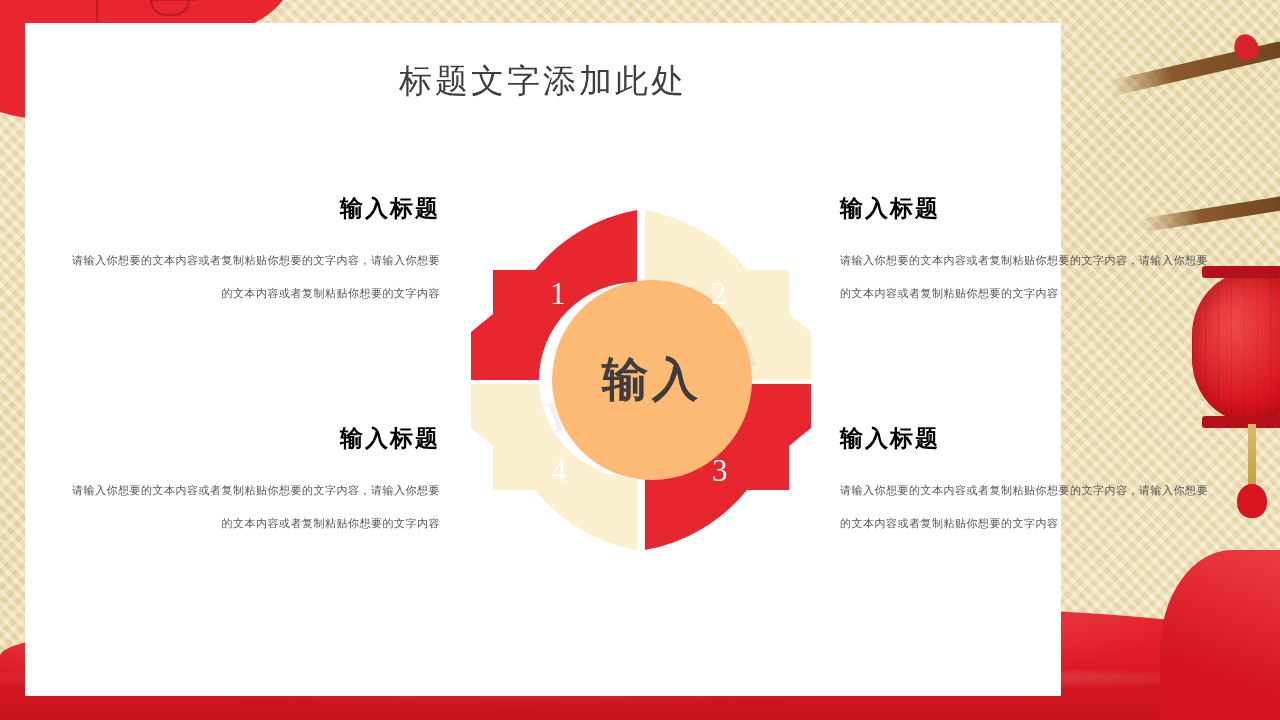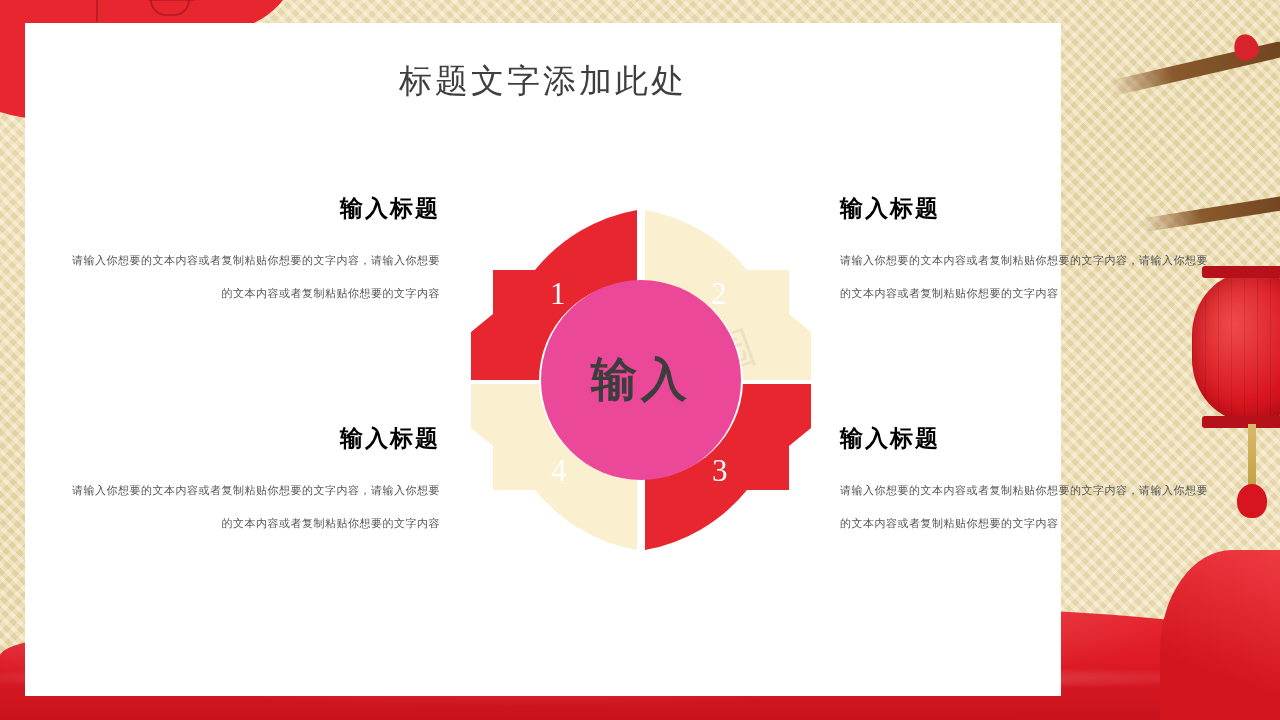--- a/index.html
+++ b/index.html
@@ -145,22 +145,22 @@
   .blk-bl{ left:40px;  top:400px; }
   .blk-br{ left:815px; top:400px; }
 
   
   .donut{
     position:absolute; left:446px; top:187px; width:340px; height:340px;
   }
   .donut svg{ display:block; width:340px; height:340px; overflow:visible; }
 
   .donut-center{
-    position:absolute; left:70px; top:70px; width:200px; height:200px;
-    border-radius:50%; background:#ec4899;
+    position:absolute; left:81px; top:70px; width:200px; height:200px;
+    border-radius:50%; background:#fdba74;
     display:flex; flex-direction:column; align-items:center; justify-content:center;
   }
   .donut-center .c-line{
     font-family:"Liberation Serif","DejaVu Serif",serif;
     font-weight:bold; font-size:46px; color:#3d3d3d;
     line-height:58px; letter-spacing:4px;
   }
   .watermark{
     position:absolute; left:86px; top:76px; width:190px; height:190px;
     color:rgba(140,140,140,.14);

